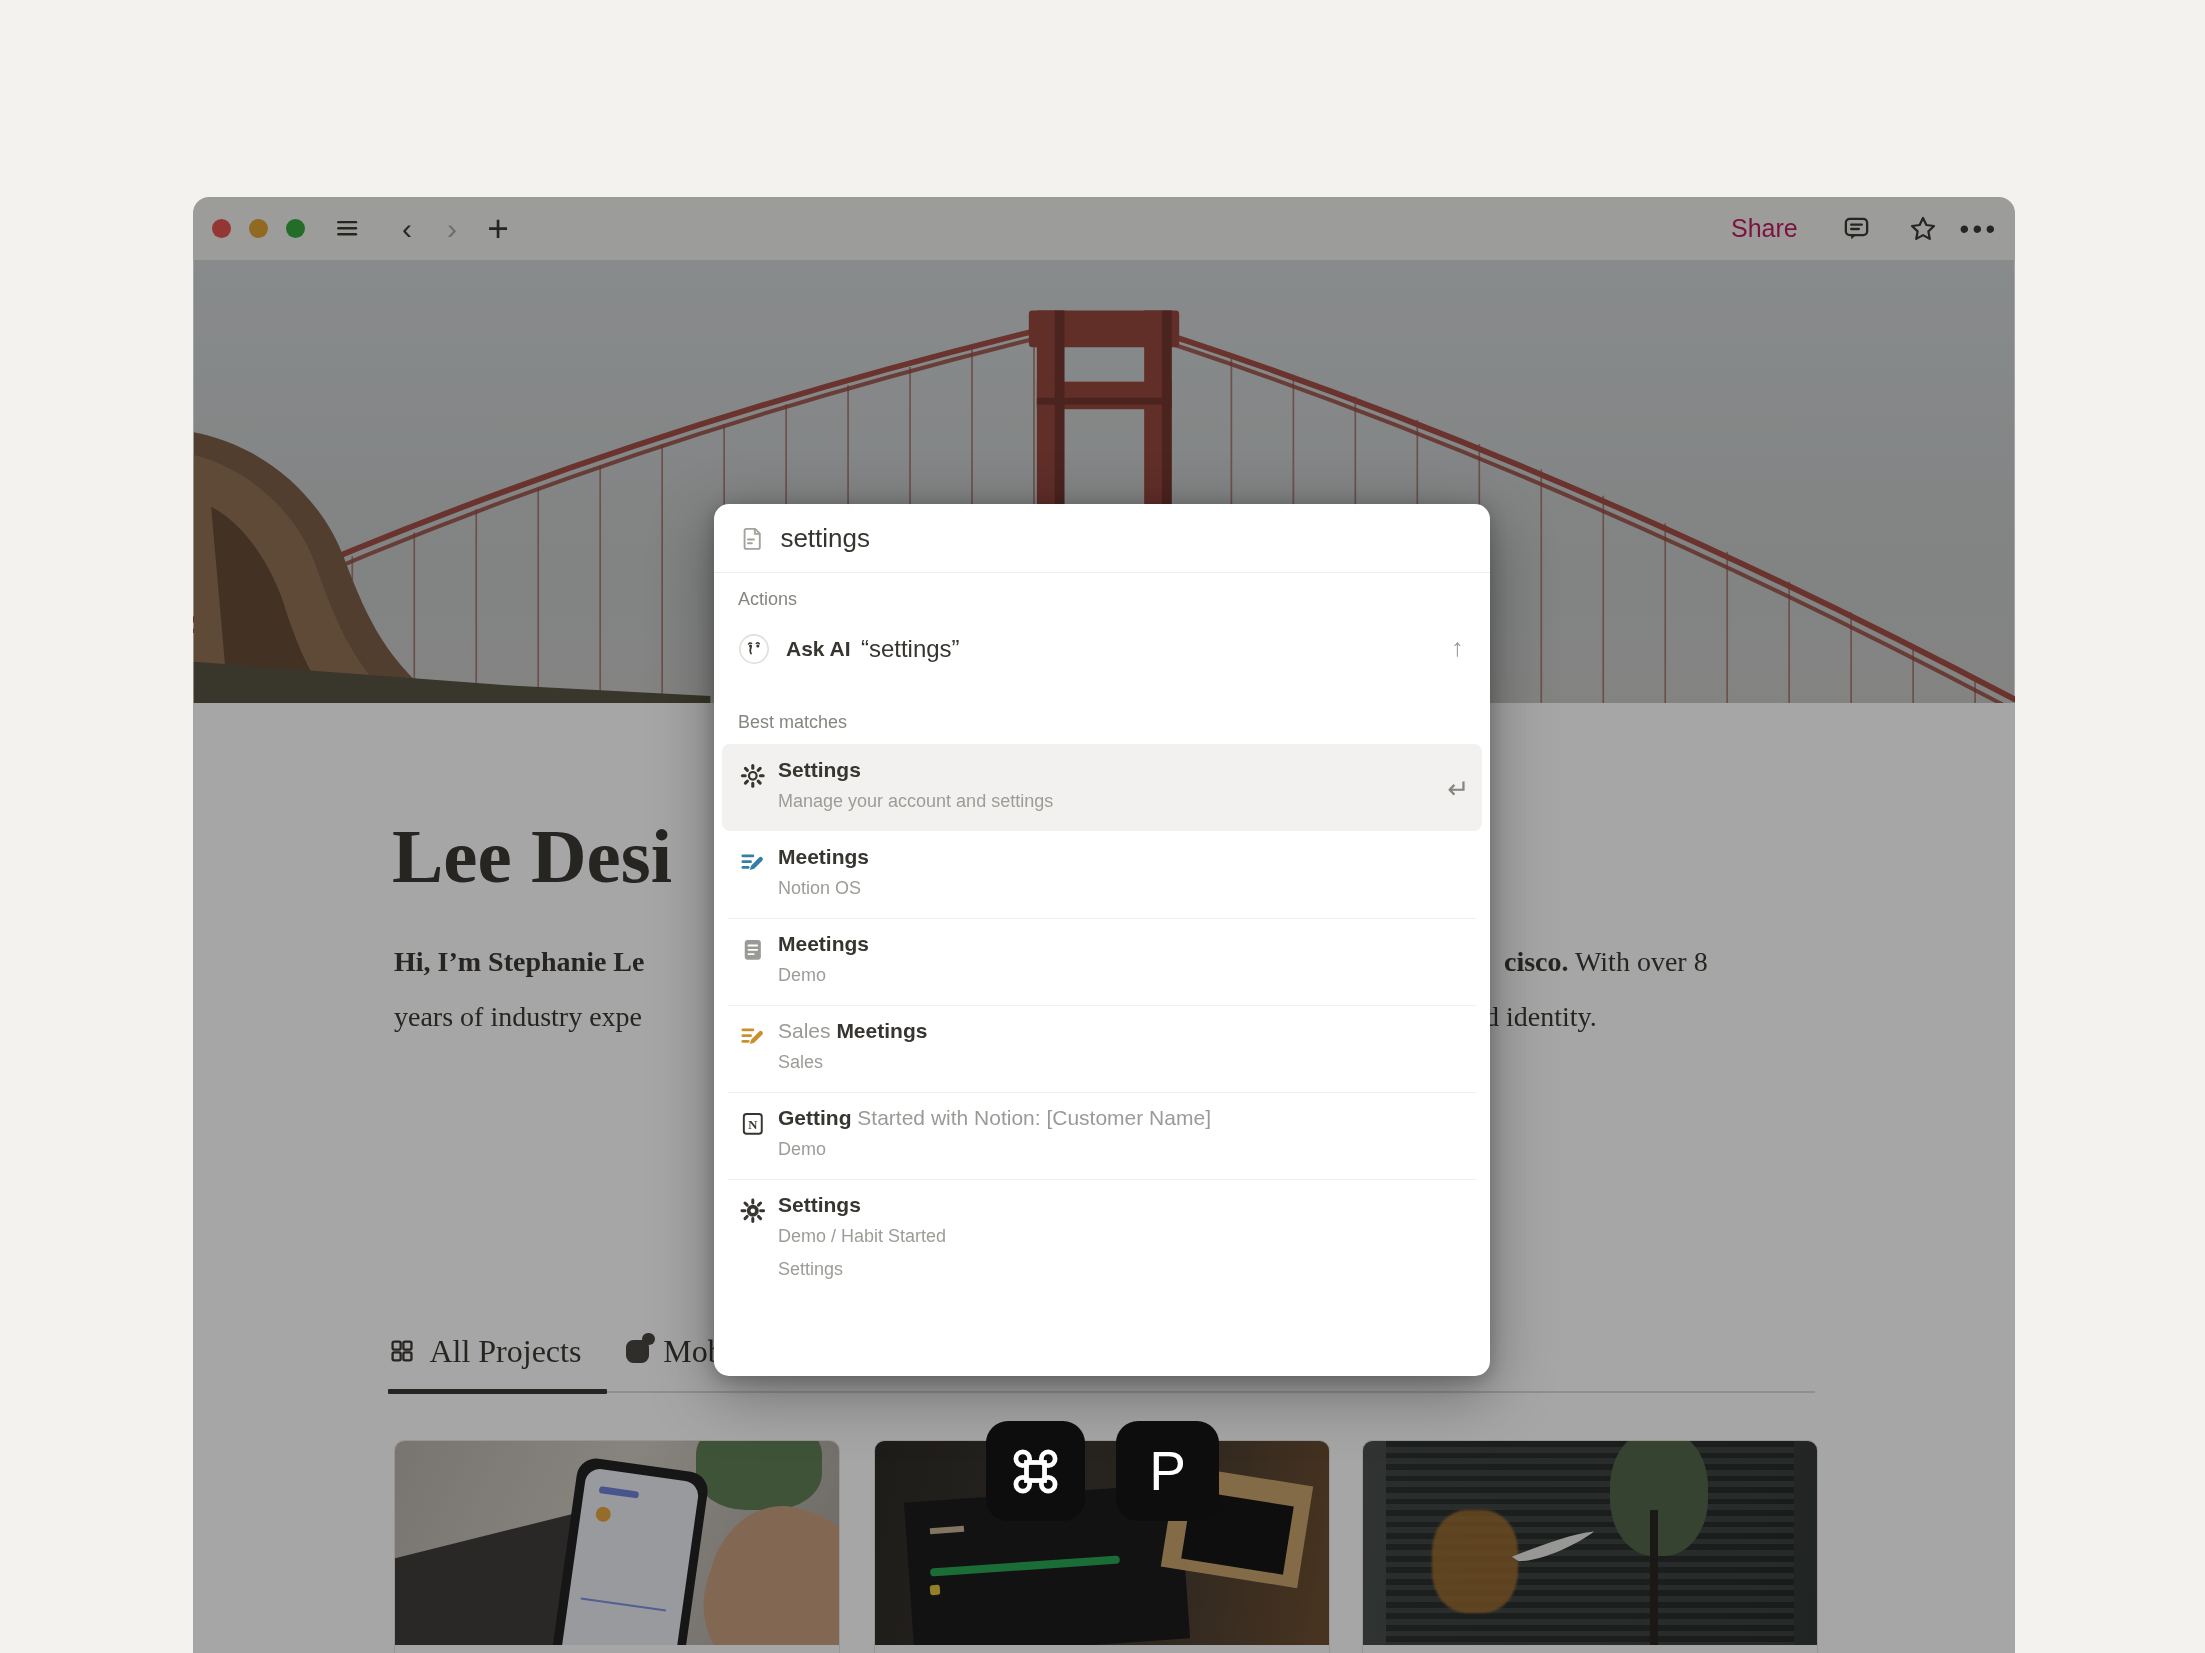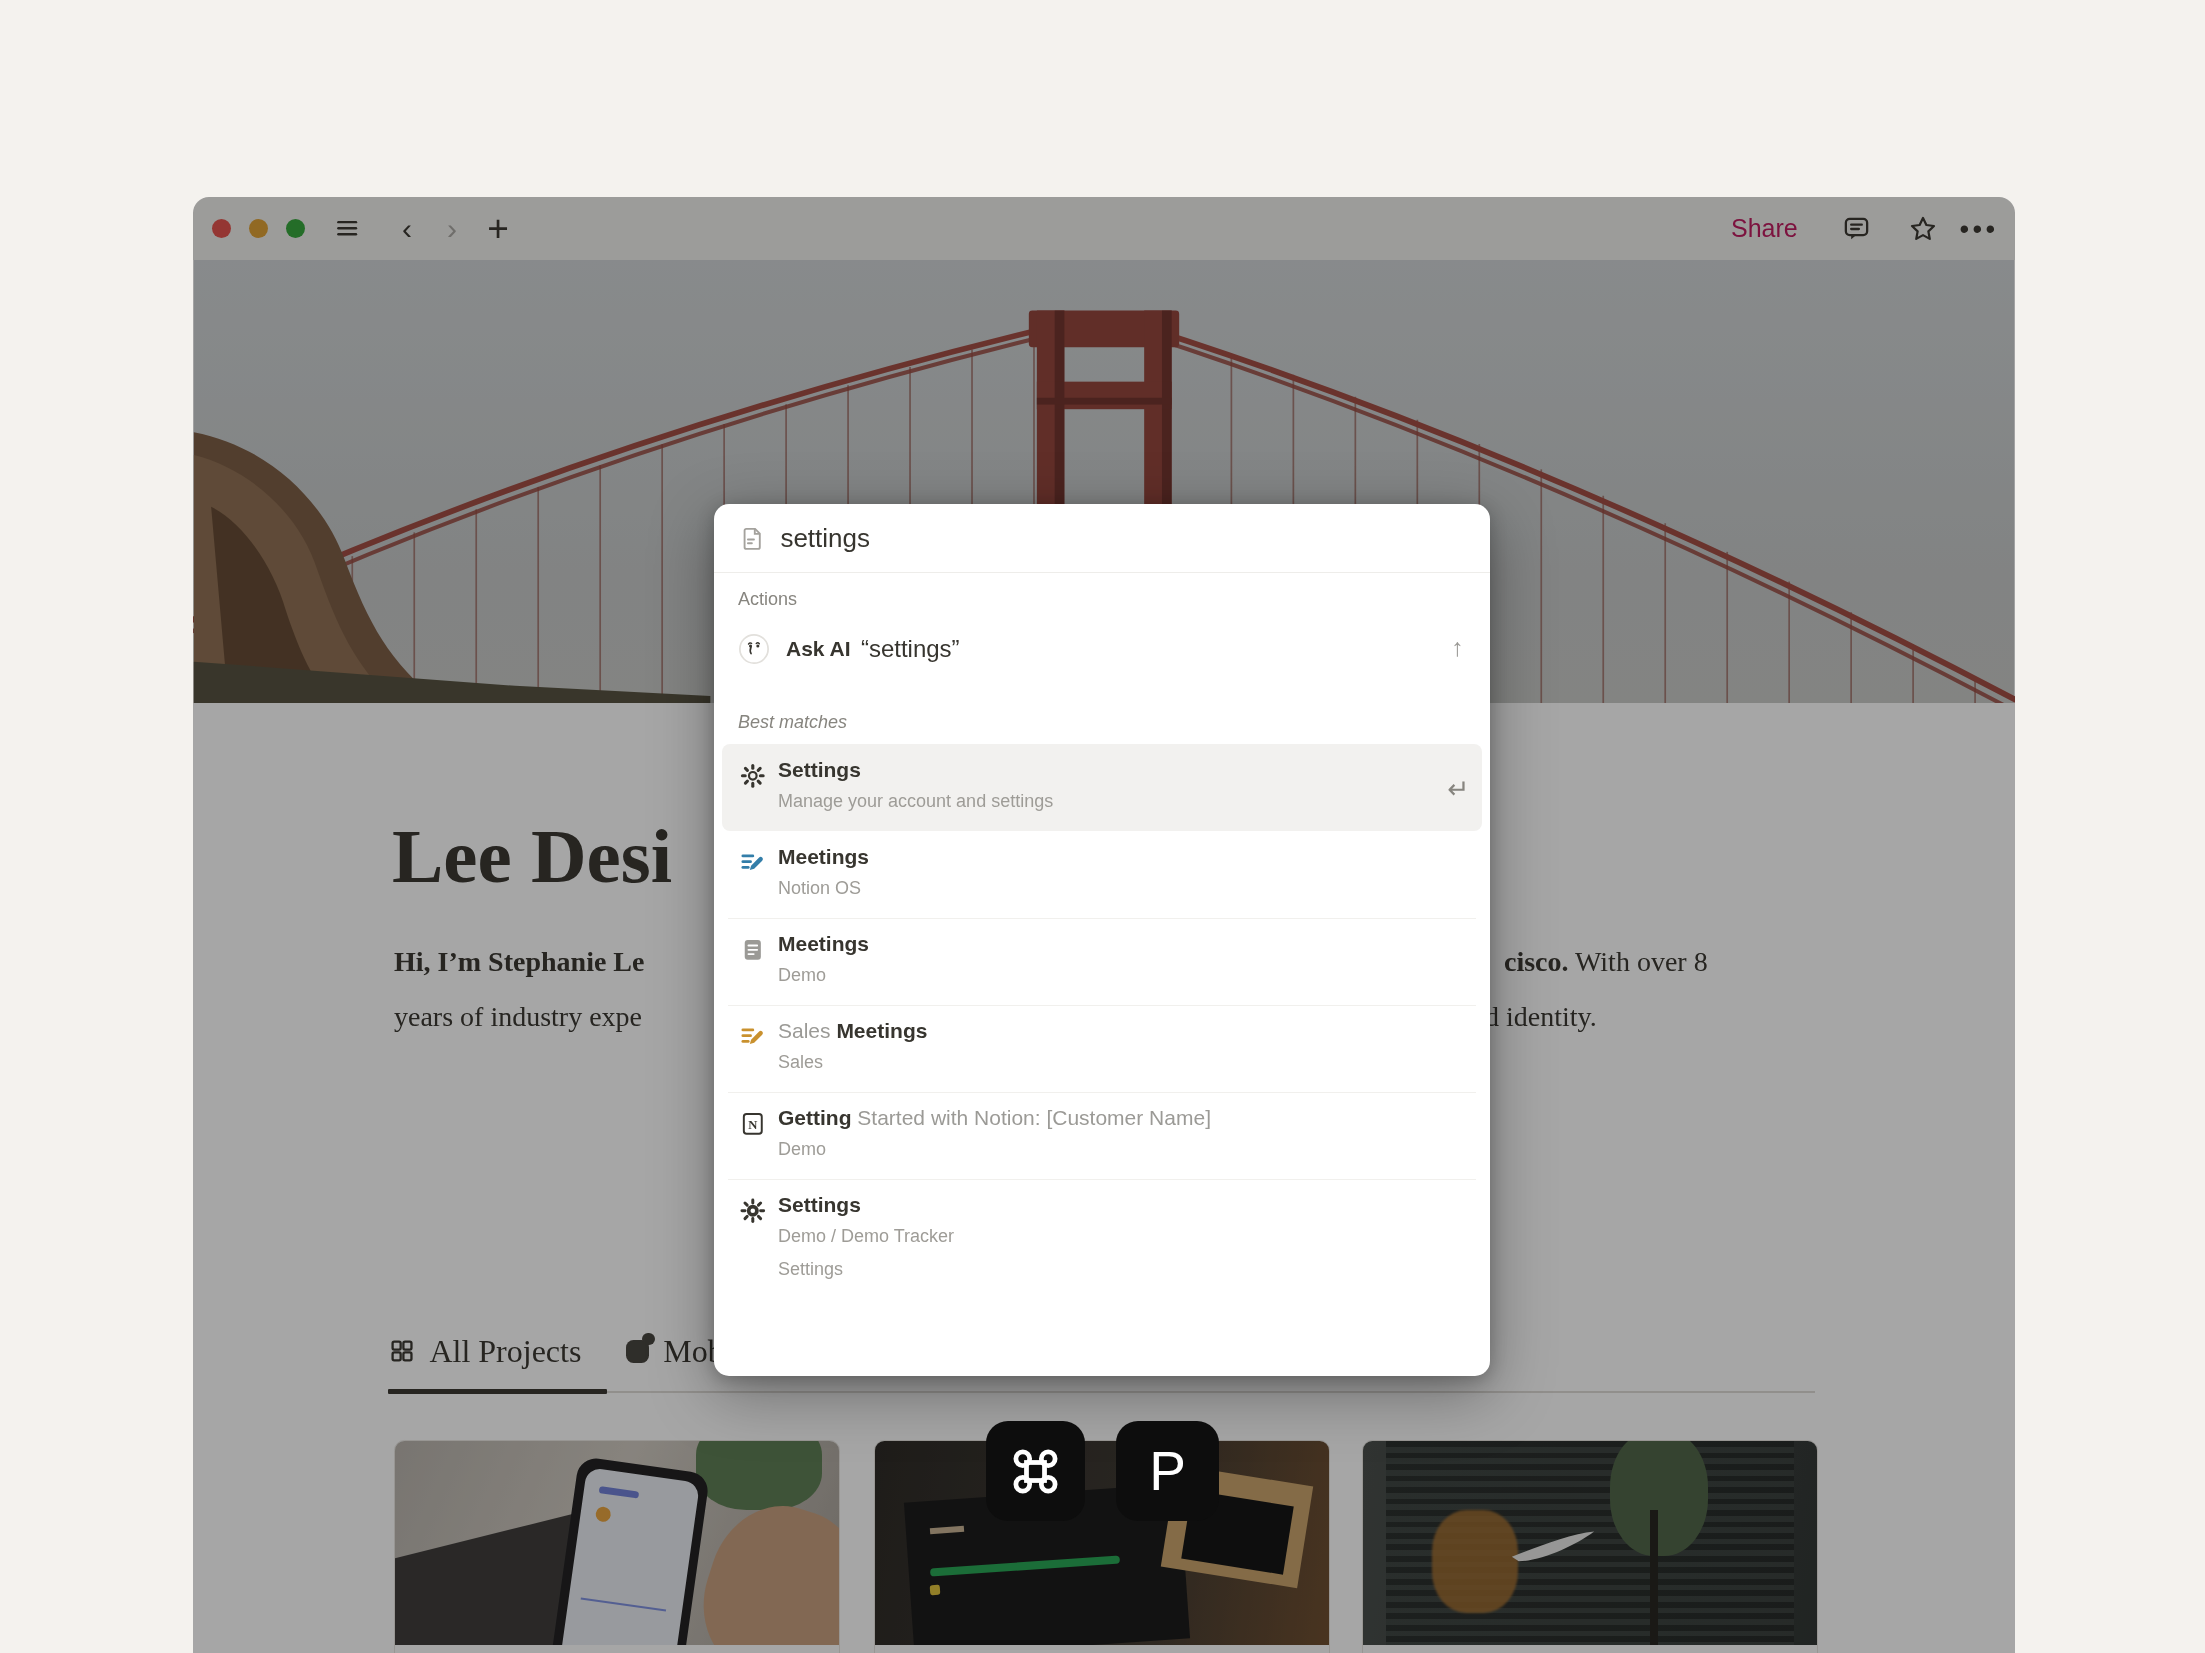--- a/index.html
+++ b/index.html
@@ -56,21 +56,21 @@
   
   .modal { position:absolute; left:714px; top:504px; width:776px; height:872px; background:#ffffff;
            border-radius:15px; z-index:10; box-shadow:0 17px 63px rgba(0,0,0,0.35), 0 3.4px 17px rgba(0,0,0,0.22);
            overflow:hidden; color:#37352f; }
   .search-row { position:absolute; left:0; top:0; width:100%; height:68px; display:flex; align-items:center; }
   .search-row .doc { margin-left:26.4px; color:#a4a29d; }
   .search-input { border:none; outline:none; font-size:26px; color:#37352f; margin-left:15px; width:632px;
                   font-family:"Liberation Sans",sans-serif; background:transparent; }
   .m-divider { position:absolute; left:0; top:68px; width:100%; height:1.1px; background:#eeedea; }
   .sec-label { position:absolute; left:24px; font-size:18px; color:#87857f; }
-  .sec-actions { top:85px; } .sec-best { top:208px;font-style:italic; }
+  .sec-actions { top:85px; } .sec-best { top:208px; }
   .askai { position:absolute; left:0; top:115px; width:100%; height:60px; display:flex; align-items:center; }
   .askai .ai-ic { margin-left:24px; }
   .askai-label { margin-left:16px; font-size:21px; font-weight:700; }
   .askai-q { margin-left:10.3px; font-size:24px; }
   .up-arrow { position:absolute; right:26.4px; top:129px; font-size:25px; color:#9b9a96; }
 
   .results { position:absolute; left:0; top:240px; width:100%; }
   .rrow { position:relative; width:100%; height:87px; }
   .rrow.hl::before { content:""; position:absolute; left:8px; right:8px; top:0px; bottom:0; background:#f2f1ef; border-radius:8px; }
   .r-ic { position:absolute; left:25px; top:18.4px; width:27.6px; height:27.6px; }
@@ -393,21 +393,21 @@
             <line x1="12" y1="18.8" x2="12" y2="21.4"></line>
           <line x1="2.6" y1="12" x2="5.2" y2="12"></line>
             <line x1="18.8" y1="12" x2="21.4" y2="12"></line>
           <line x1="5.2" y1="5.2" x2="7.1" y2="7.1"></line>
             <line x1="16.9" y1="16.9" x2="18.8" y2="18.8"></line>
           <line x1="16.9" y1="7.1" x2="18.8" y2="5.2"></line>
             <line x1="5.2" y1="18.8" x2="7.1" y2="16.9"></line>
         </g>
       </svg>
       <div class="r-title"><span>Settings</span></div>
-      <div class="r-sub">Demo / Demo Tracker</div>
+      <div class="r-sub">Demo / Habit Started</div>
       <div class="r-sub2">Settings</div>
     </div>
   </div>
 </div>
 
 <div class="keycap key-cmd">
   <svg width="53" height="53" viewBox="0 0 100 100" fill="none" stroke="#ffffff" stroke-width="9">
     <circle cx="26" cy="26" r="13"></circle>
       <circle cx="74" cy="26" r="13"></circle>
     <circle cx="26" cy="74" r="13"></circle>

